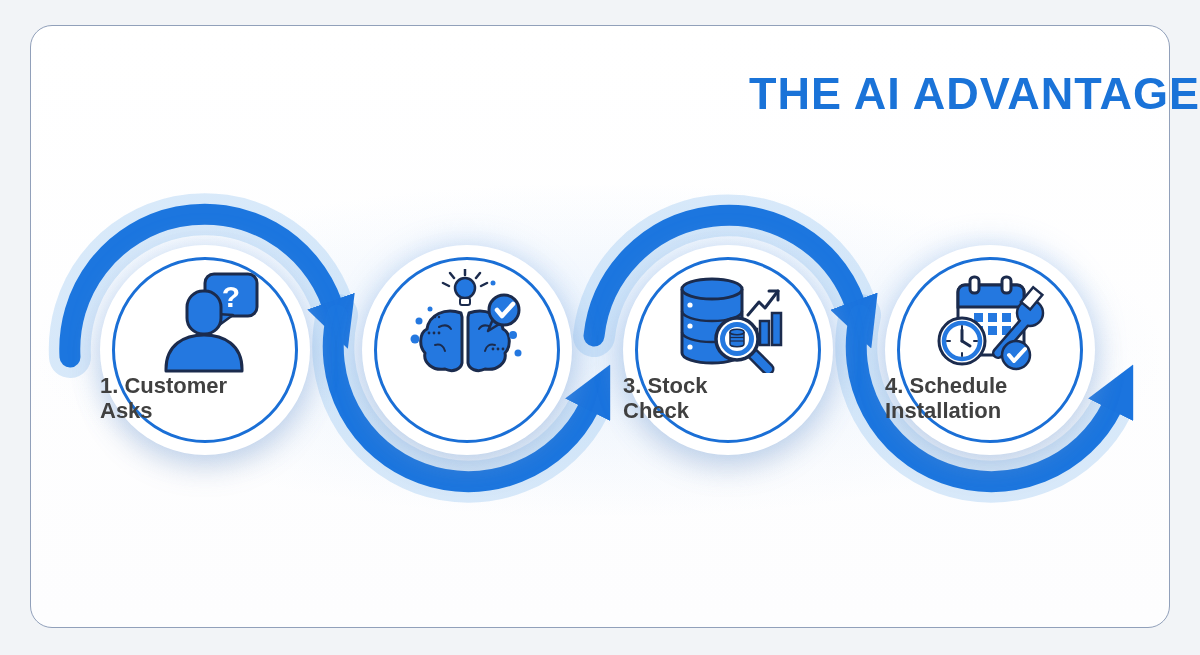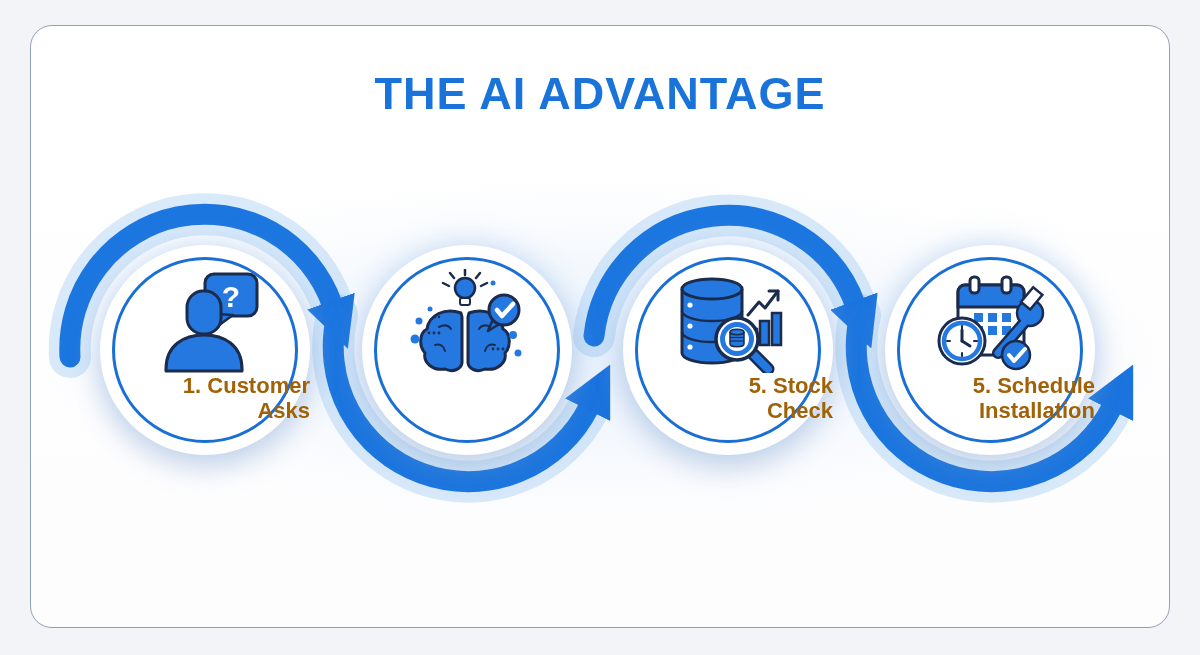--- a/index.html
+++ b/index.html
@@ -15,21 +15,21 @@
     left: 30px; top: 25px;
     width: 1140px; height: 603px;
     background: linear-gradient(180deg, #ffffff, #fdfdfe);
     border: 1.5px solid #91a0ba;
     border-radius: 22px;
   }
   .title {
     position: absolute;
     left: 0; top: 68px;
     width: 100%;
-    text-align: center;
+    text-align: right;
     font-size: 45px;
     font-weight: 700;
     letter-spacing: 1px;
     color: #1a73d8;
   }
   .glow-band {
     position: absolute;
     left: 40px; top: 185px;
     width: 1120px; height: 330px;
     background: radial-gradient(ellipse at center, rgba(160,200,245,0.22), rgba(160,200,245,0) 72%);
@@ -55,25 +55,25 @@
     border-radius: 50%;
   }
   .step-icon {
     position: absolute;
     left: 43px; top: 24px;
   }
   .step-label {
     position: absolute;
     left: 0; top: 128px;
     width: 100%;
-    text-align: right;
+    text-align: left;
     font-size: 22px;
     font-weight: 700;
     line-height: 1.15;
-    color: #a16207;
+    color: #404040;
     white-space: pre-line;
   }
   .c1 { left: 100px; top: 245px; }
   .c2 { left: 362px; top: 245px; }
   .c3 { left: 623px; top: 245px; }
   .c4 { left: 885px; top: 245px; }
 </style>
 </head>
 <body>
 
@@ -200,21 +200,21 @@
         <path d="M86 84 L102 100" stroke="#1b2b4d" stroke-width="13" stroke-linecap="round"></path>
         <path d="M86 84 L102 100" stroke="#2478e0" stroke-width="8" stroke-linecap="round"></path>
         <circle cx="71" cy="70" r="21" fill="#ffffff" stroke="#1b2b4d" stroke-width="3.5"></circle>
         <circle cx="71" cy="70" r="14.5" fill="#ffffff" stroke="#2478e0" stroke-width="5"></circle>
         <path d="M64 63 V75 A7 2.8 0 0 0 78 75 V63" fill="#2478e0" stroke="#1b2b4d" stroke-width="1.5"></path>
         <ellipse cx="71" cy="63" rx="7" ry="2.8" fill="#2478e0" stroke="#1b2b4d" stroke-width="1.5"></ellipse>
         <line x1="64" y1="68.5" x2="78" y2="68.5" stroke="#1b2b4d" stroke-width="1.2"></line>
         <line x1="64" y1="72" x2="78" y2="72" stroke="#1b2b4d" stroke-width="1.2"></line>
       </g>
     </svg>
-    <div class="step-label">5. Stock
+    <div class="step-label">3. Stock
 Check</div>
   </div>
 
   <div class="step-circle c4">
     <div class="step-ring"></div>
     <svg class="step-icon" width="124" height="104" viewBox="0 0 124 104">
 
       <g>
         <rect x="30" y="16" width="66" height="70" rx="7" fill="#ffffff" stroke="#1b2b4d" stroke-width="3"></rect>
         <path d="M30 38 V23 a7 7 0 0 1 7 -7 h52 a7 7 0 0 1 7 7 v15 Z" fill="#2478e0" stroke="#1b2b4d" stroke-width="3"></path>
@@ -250,16 +250,16 @@
           <line x1="34" y1="72" x2="34" y2="61"></line>
           <line x1="34" y1="72" x2="42" y2="77"></line>
         </g>
       </g>
 
       <g>
         <circle cx="88" cy="86" r="14" fill="#2478e0" stroke="#1b2b4d" stroke-width="2.5"></circle>
         <path d="M81 86 l5 6 l11 -12" fill="none" stroke="#ffffff" stroke-width="4" stroke-linecap="round" stroke-linejoin="round"></path>
       </g>
     </svg>
-    <div class="step-label">5. Schedule
+    <div class="step-label">4. Schedule
 Installation</div>
   </div>
 </div>
 
 </body></html>

